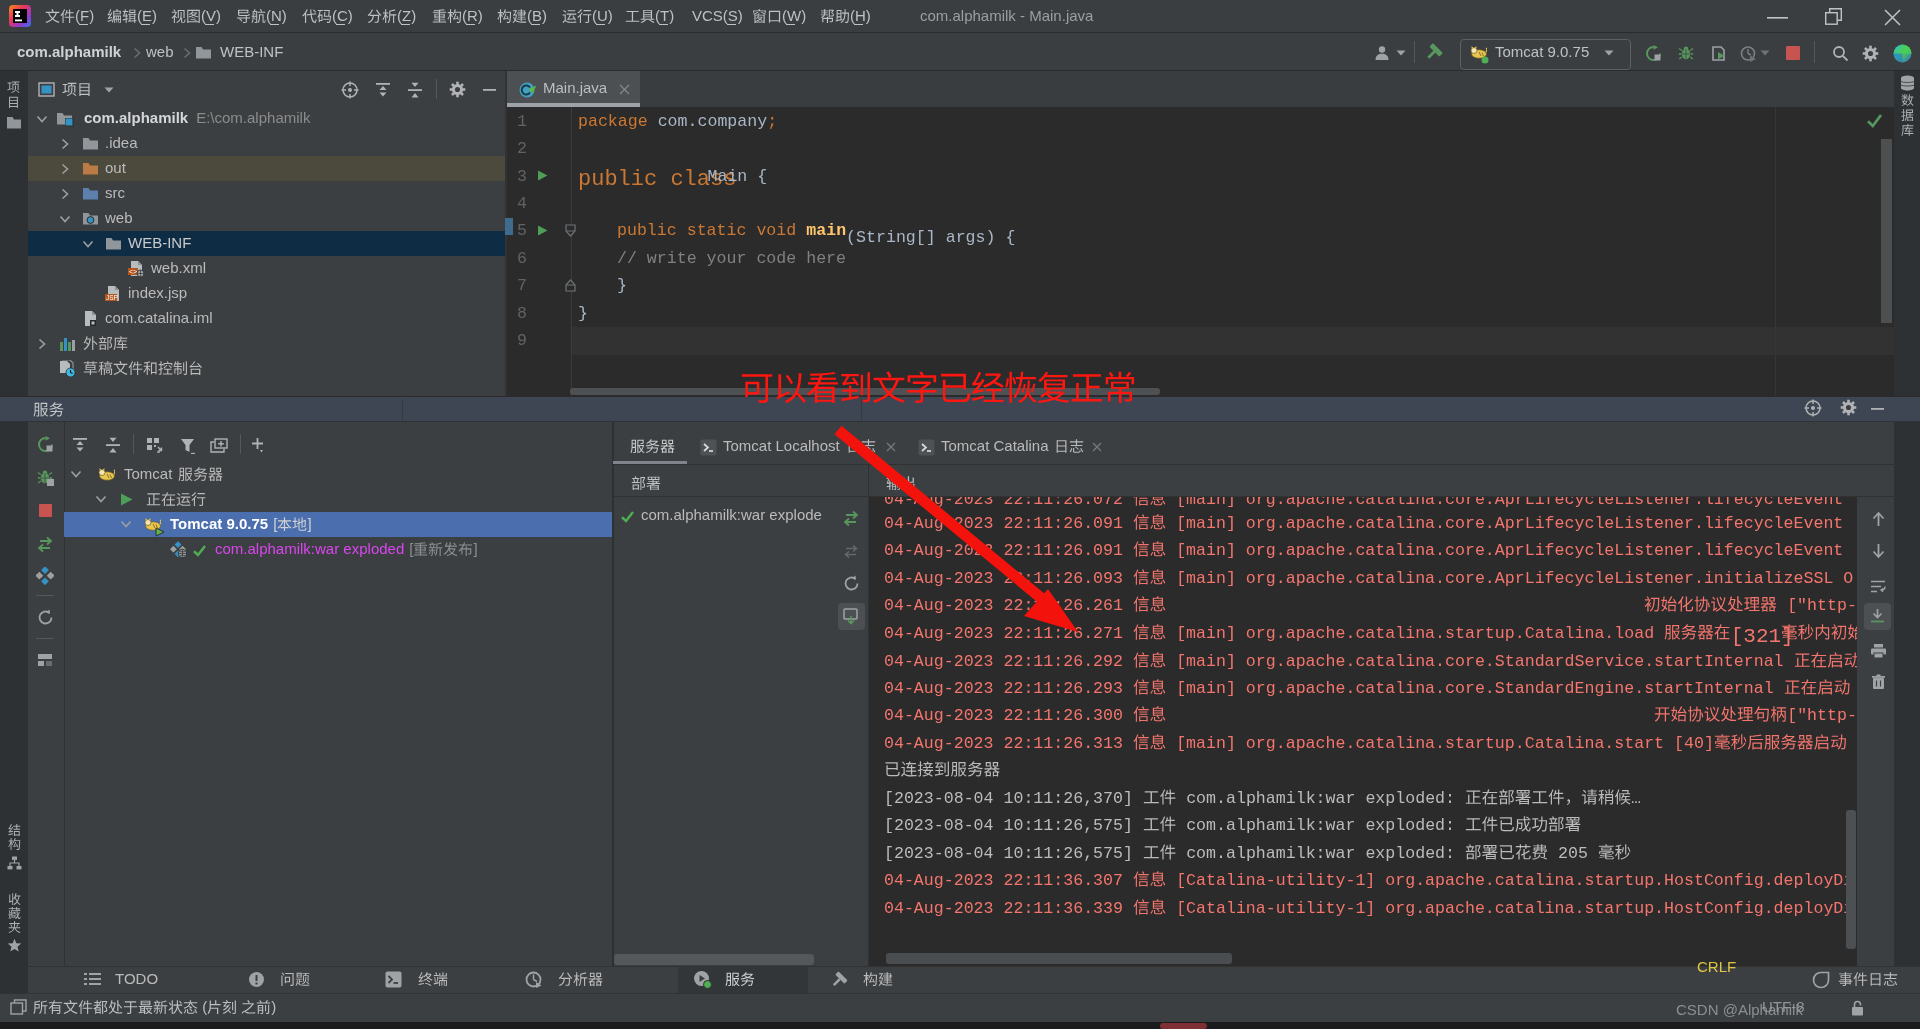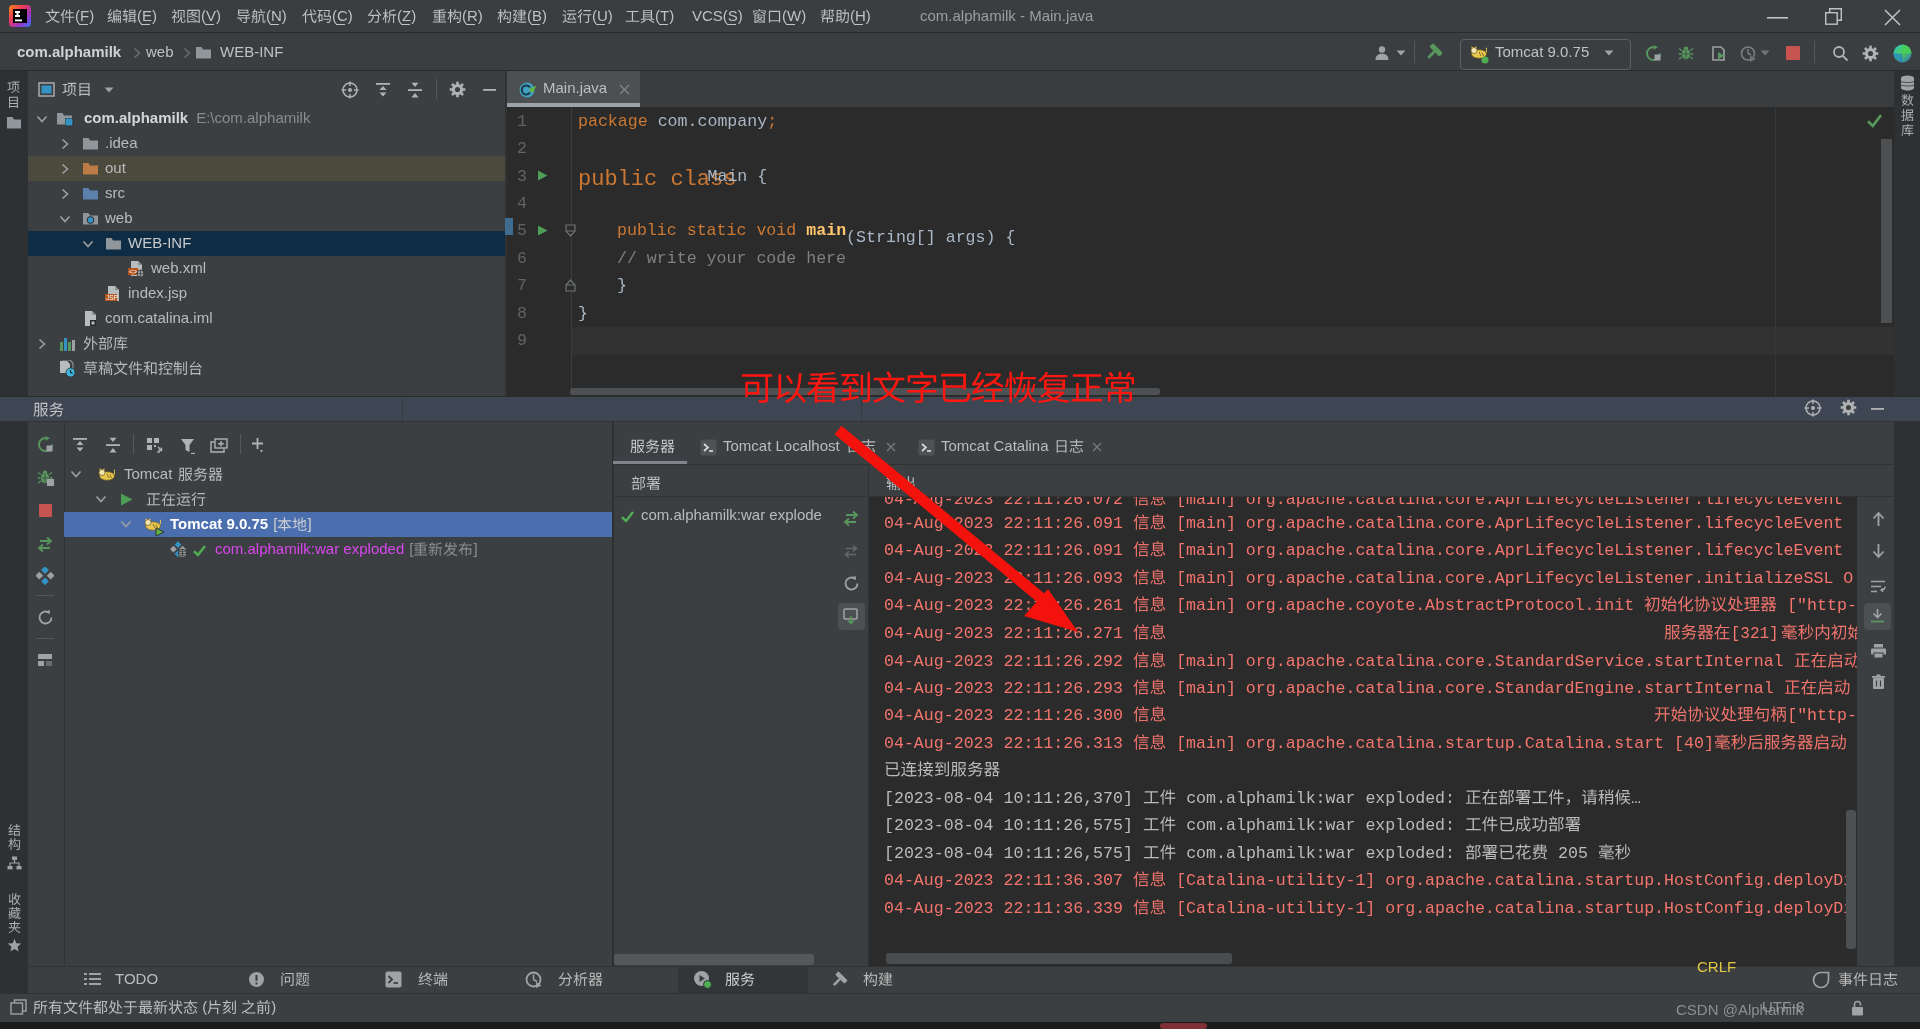--- a/index.html
+++ b/index.html
@@ -933,50 +933,50 @@
           </g>
         </svg>
         <span class="fm" style="left:1166.2px;top:569.7px;font-size:16.6px;font-weight:normal;line-height:1.1328em;color:#f4756d;"> [main] org.apache.catalina.core.AprLifecycleListener.initializeSSL O</span>
         <span class="fm" style="left:884.0px;top:596.7px;font-size:16.6px;font-weight:normal;line-height:1.1328em;color:#f4756d;">04-Aug-2023 22:11:26.261 </span>
         <svg style="position:absolute;left:1133.0px;top:595.2px;overflow:visible;" width="33" height="18">
           <g fill="#f4756d" transform="translate(0,15.27) scale(0.016600,-0.016600)">
             <use href="#c55" x="0"></use>
             <use href="#c56" x="1000"></use>
           </g>
         </svg>
-        <span class="fm" style="left:1166.2px;top:596.7px;font-size:16.6px;font-weight:normal;line-height:1.1328em;color:#f4756d;"> [main] org.apache.coyote.AbstractProtocol.init </span>
         <svg style="position:absolute;left:1644.4px;top:595.2px;overflow:visible;" width="133" height="18">
           <g fill="#f4756d" transform="translate(0,15.27) scale(0.016600,-0.016600)">
             <use href="#c57" x="0"></use>
             <use href="#c58" x="1000"></use>
             <use href="#c59" x="2000"></use>
             <use href="#c60" x="3000"></use>
             <use href="#c61" x="4000"></use>
             <use href="#c62" x="5000"></use>
             <use href="#c63" x="6000"></use>
             <use href="#c42" x="7000"></use>
           </g>
         </svg>
         <span class="fm" style="left:1777.2px;top:596.7px;font-size:16.6px;font-weight:normal;line-height:1.1328em;color:#f4756d;"> ["http-</span>
         <span class="fm" style="left:884.0px;top:624.7px;font-size:16.6px;font-weight:normal;line-height:1.1328em;color:#f4756d;">04-Aug-2023 22:11:26.271 </span>
         <svg style="position:absolute;left:1133.0px;top:623.2px;overflow:visible;" width="33" height="18">
           <g fill="#f4756d" transform="translate(0,15.27) scale(0.016600,-0.016600)">
             <use href="#c55" x="0"></use>
             <use href="#c56" x="1000"></use>
           </g>
         </svg>
+        <span class="fm" style="left:1166.2px;top:624.7px;font-size:16.6px;font-weight:normal;line-height:1.1328em;color:#f4756d;"> [main] org.apache.catalina.startup.Catalina.load </span>
         <svg style="position:absolute;left:1664.3px;top:623.2px;overflow:visible;" width="66" height="18">
           <g fill="#f4756d" transform="translate(0,15.27) scale(0.016600,-0.016600)">
             <use href="#c40" x="0"></use>
             <use href="#c41" x="1000"></use>
             <use href="#c42" x="2000"></use>
             <use href="#c44" x="3000"></use>
           </g>
         </svg>
-        <span class="fm" style="left:1730.7px;top:624.7px;font-size:16px;font-weight:normal;line-height:1.1328em;color:#f4756d;">[321]</span>
+        <span class="fm" style="left:1730.7px;top:624.7px;font-size:21px;font-weight:normal;line-height:1.1328em;color:#f4756d;">[321]</span>
         <svg style="position:absolute;left:1780.5px;top:623.2px;overflow:visible;" width="83" height="18">
           <g fill="#f4756d" transform="translate(0,15.27) scale(0.016600,-0.016600)">
             <use href="#c64" x="0"></use>
             <use href="#c65" x="1000"></use>
             <use href="#c66" x="2000"></use>
             <use href="#c57" x="3000"></use>
             <use href="#c58" x="4000"></use>
           </g>
         </svg>
         <span class="fm" style="left:884.0px;top:652.7px;font-size:16.6px;font-weight:normal;line-height:1.1328em;color:#f4756d;">04-Aug-2023 22:11:26.292 </span>

